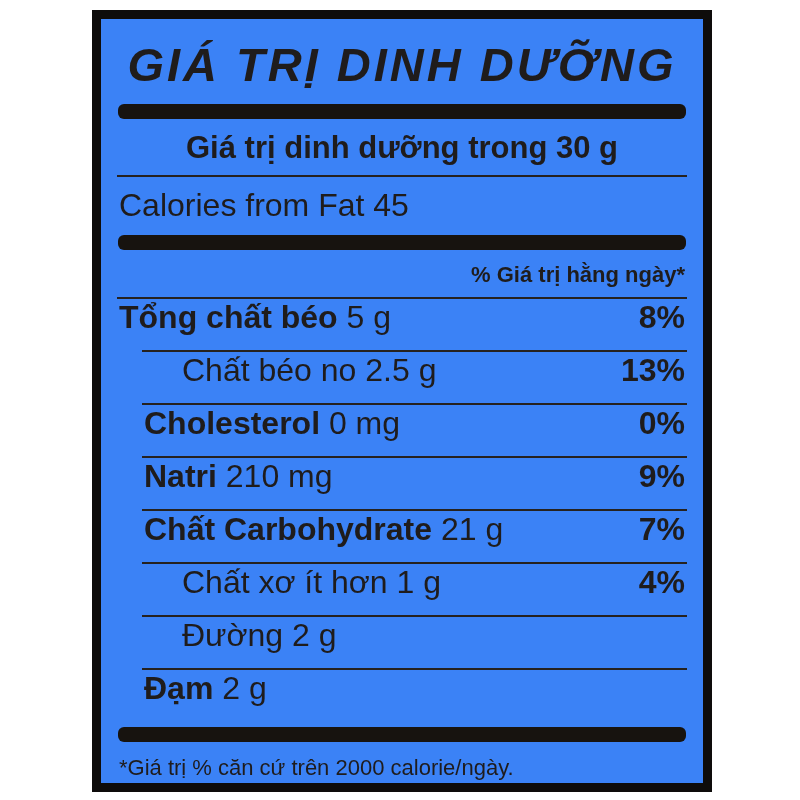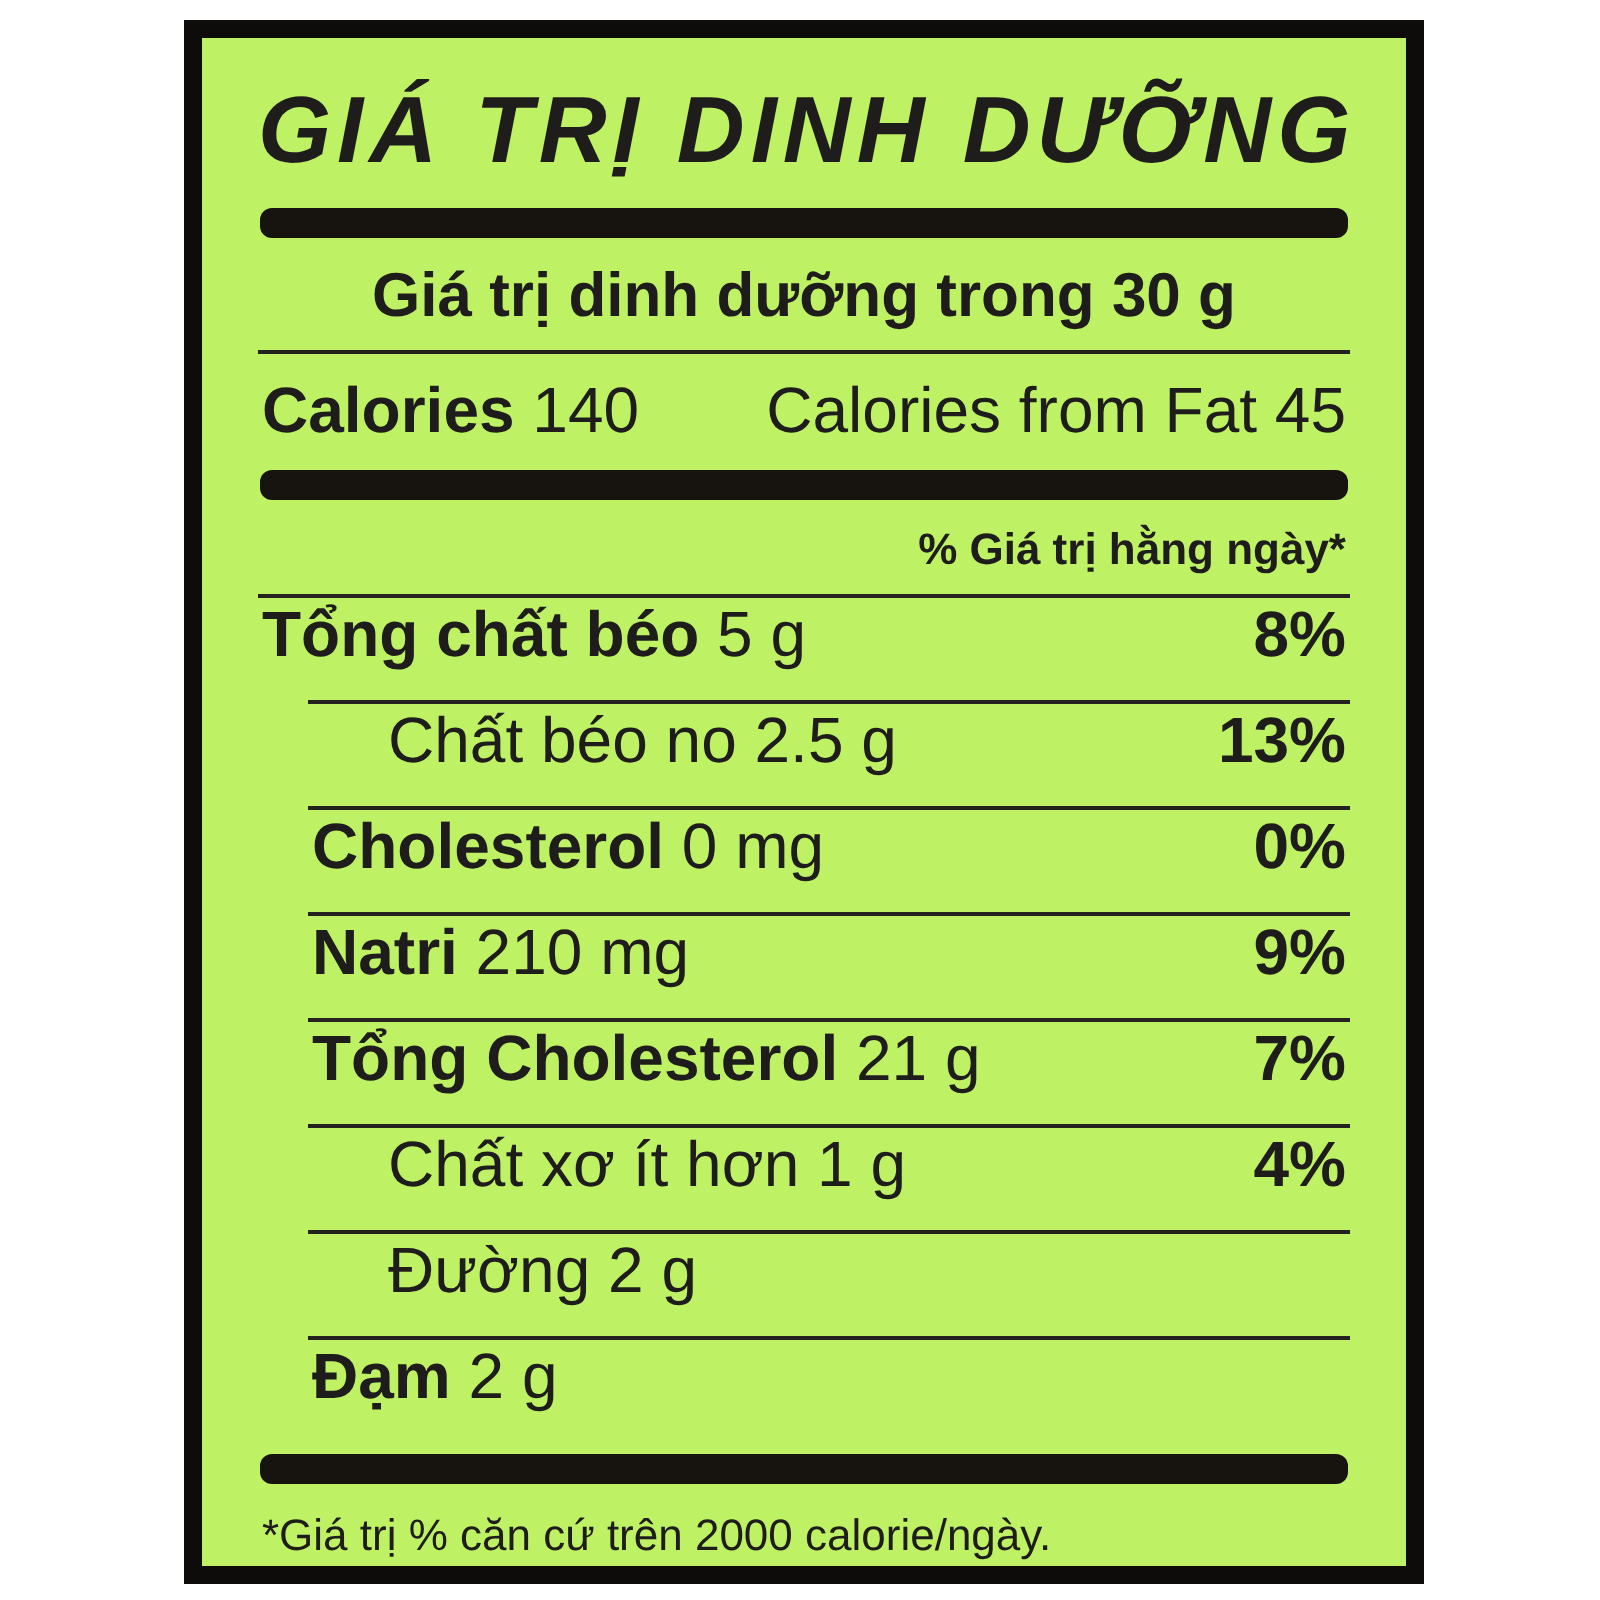--- a/index.html
+++ b/index.html
@@ -9,23 +9,23 @@
     font-family:"Liberation Sans", sans-serif;
     color:#1f1c1c;
     position:relative;
     overflow:hidden;
   }
   .label-box{
     position:absolute;
     left:92px; top:10px;
     width:620px; height:782px;
     box-sizing:border-box;
-    background:#bef264;
+    background:#3b82f6;
     border:9px solid #0e0c0b;
-    padding:0 28px;
+    padding:0 16px;
     display:flex;
     flex-direction:column;
   }
   .title{
     font-size:47px;
     font-weight:bold;
     font-style:italic;
     letter-spacing:3px;
     text-align:center;
     padding:18px 0 10px 0;
@@ -92,24 +92,20 @@
 
   <div class="title">GIÁ TRỊ DINH DƯỠNG</div>
 
   <div class="thickbar"></div>
 
   <div class="serving-row">
     <span>Giá trị dinh dưỡng trong 30 g</span>
   </div>
 
   <div class="calories-row">
-    <span class="calories-left">
-      <span class="cal-word">Calories</span>
-      <span>140</span>
-    </span>
     <span>Calories from Fat 45</span>
   </div>
 
   <div class="thickbar"></div>
 
   <div class="dv-header">% Giá trị hằng ngày*</div>
 
   <div class="nut-row bold">
     <span>
       <span class="nm">Tổng chất béo</span>
@@ -137,21 +133,21 @@
   <div class="nut-row bold">
     <span>
       <span class="nm">Natri</span>
       <span class="amt">210 mg</span>
     </span>
     <span class="pct">9%</span>
   </div>
 
   <div class="nut-row bold">
     <span>
-      <span class="nm">Tổng Cholesterol</span>
+      <span class="nm">Chất Carbohydrate</span>
       <span class="amt">21 g</span>
     </span>
     <span class="pct">7%</span>
   </div>
 
   <div class="nut-row ind">
     <span>
       <span class="nm">Chất xơ ít hơn</span>
       <span class="amt">1 g</span>
     </span>

